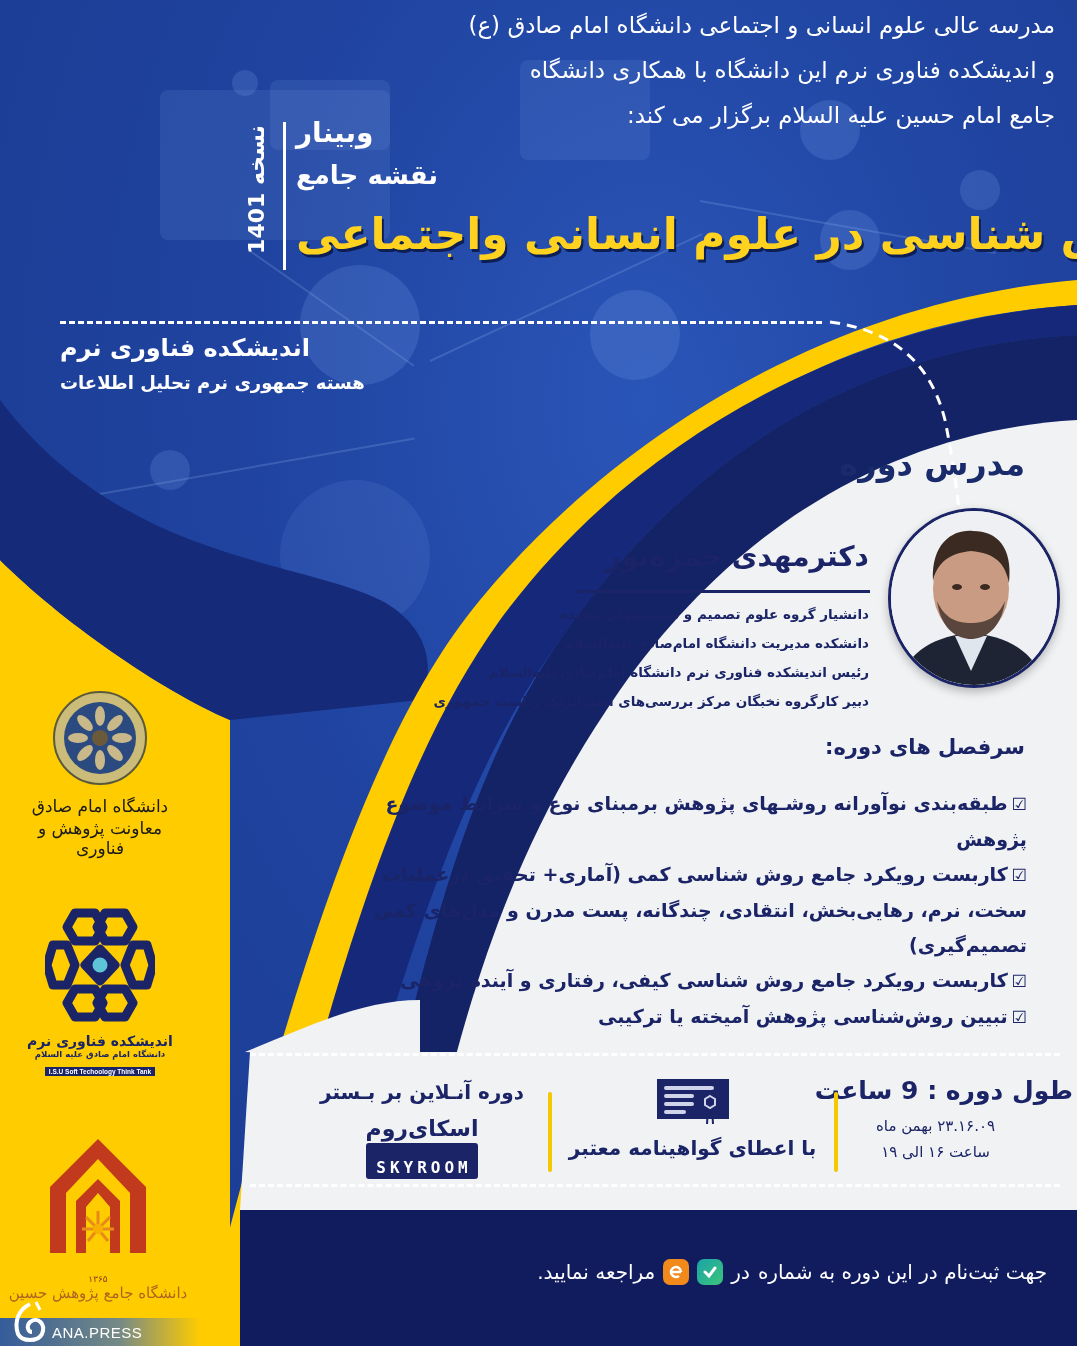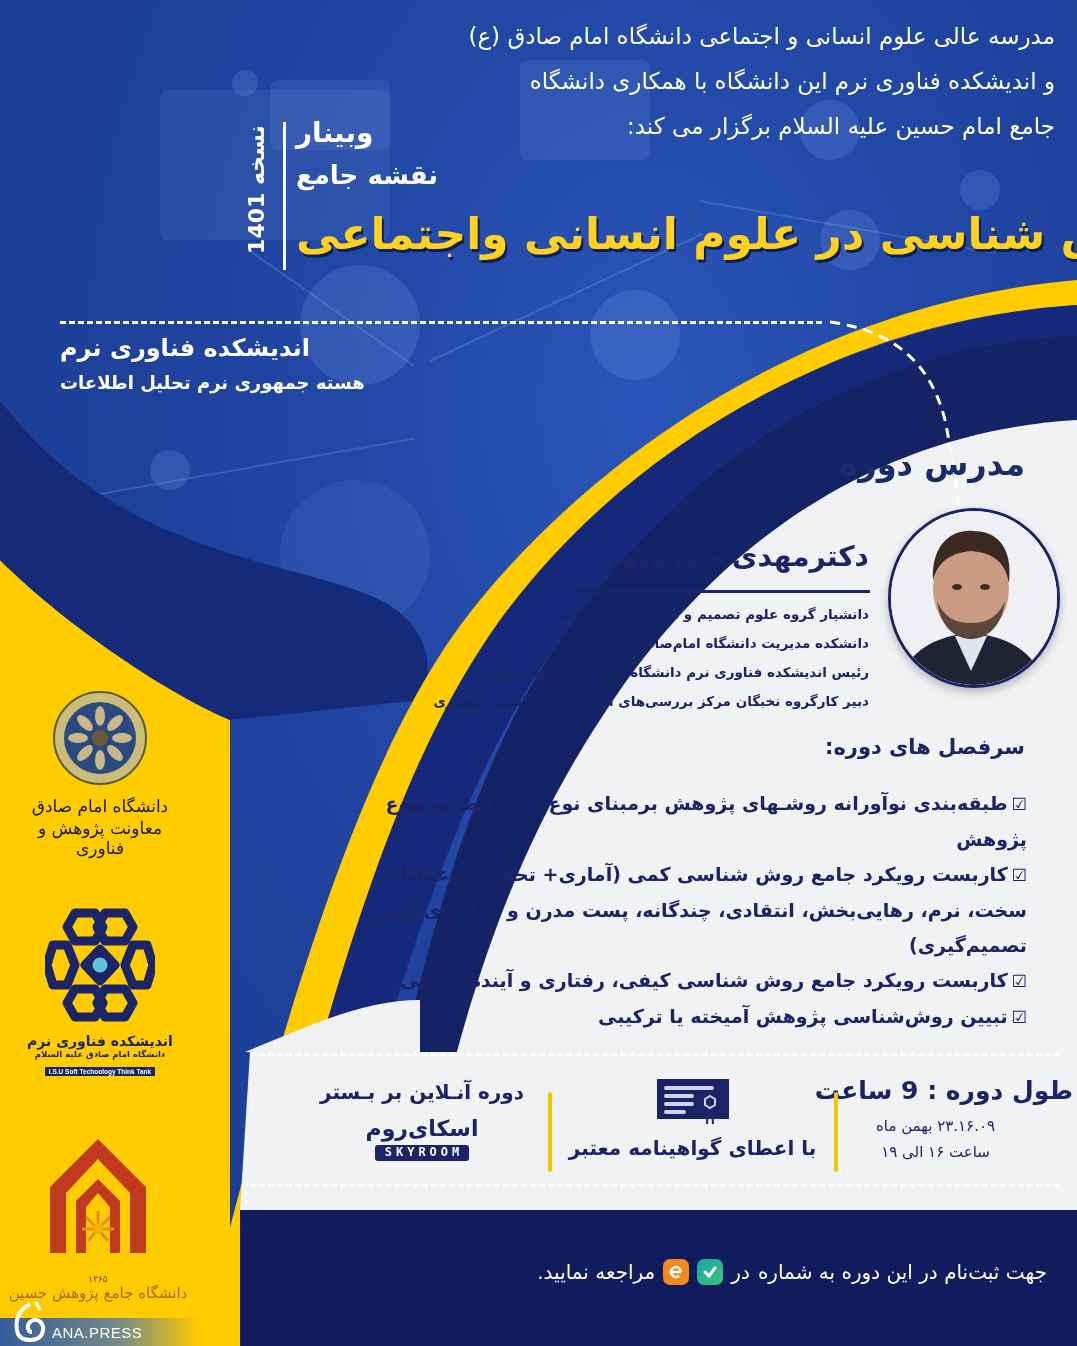--- a/index.html
+++ b/index.html
@@ -19,21 +19,21 @@
   }
   .net-node { position: absolute; border-radius: 50%; background: rgba(120,160,230,0.22); }
   .net-line { position: absolute; height: 2px; background: rgba(140,175,235,0.25); transform-origin: 0 50%; }
   .net-card { position: absolute; border-radius: 8px; background: rgba(120,160,230,0.15); }
 
   
   #curves { left: 0; top: 0; width: 1077px; height: 1346px; }
 
   
   #intro {
-    right: 22px; top: 14px; width: 700px;
+    right: 22px; top: 3px; width: 700px;
     text-align: right; font-size: 23px; line-height: 45px; font-weight: normal; color: #fff;
     letter-spacing: 0.2px;
   }
   #webinar-block { right: 236px; top: 112px; width: 620px; height: 170px; }
   #edition-vertical {
     position: absolute; left: 20px; top: 5px; width: 30px; height: 150px;
   }
   #edition-vertical span {
     position: absolute; left: -55px; top: 60px; width: 140px;
     transform: rotate(-90deg); text-align: center;
@@ -95,21 +95,21 @@
   #duration-date { margin-top: 8px; }
   .vbar { position: absolute; width: 4px; background: #f5c800; border-radius: 2px; }
   #cert-block { left: 555px; top: 1078px; width: 275px; text-align: center; }
   #cert-icon { display: block; margin: 0 auto; }
   #cert-label { font-size: 20px; font-weight: bold; color: #1a2466; margin-top: 10px; white-space: nowrap; }
   #online-block { left: 302px; top: 1080px; width: 240px; text-align: center; }
   #online-label { font-size: 20px; font-weight: bold; color: #1a2466; white-space: nowrap; }
   #skyroom-fa { font-size: 22px; font-weight: bold; color: #1a2466; margin-top: 12px; }
   #skyroom-en {
     display: inline-block; background: #1a2466; color: #fff; font-family: "DejaVu Sans Mono", monospace;
-    font-size: 12px; font-weight: bold; letter-spacing: 4px; padding: 0 6px 2px 10px; border-radius: 3px; margin-top: 2px;
+    font-size: 16px; font-weight: bold; letter-spacing: 4px; padding: 15px 6px 2px 10px; border-radius: 3px; margin-top: 2px;
   }
 
   
   #footer-text {
     right: 30px; top: 1259px; font-size: 20px; color: #fff; white-space: nowrap; display: flex; align-items: center; gap: 8px;
     direction: rtl;
   }
   #phone { font-size: 30px; font-weight: bold; letter-spacing: 2px; }
   .app-icon { width: 26px; height: 26px; border-radius: 7px; display: inline-flex; align-items: center; justify-content: center; }
   #app-bale { background: linear-gradient(135deg, #1aa3a8, #3cc47a); }

